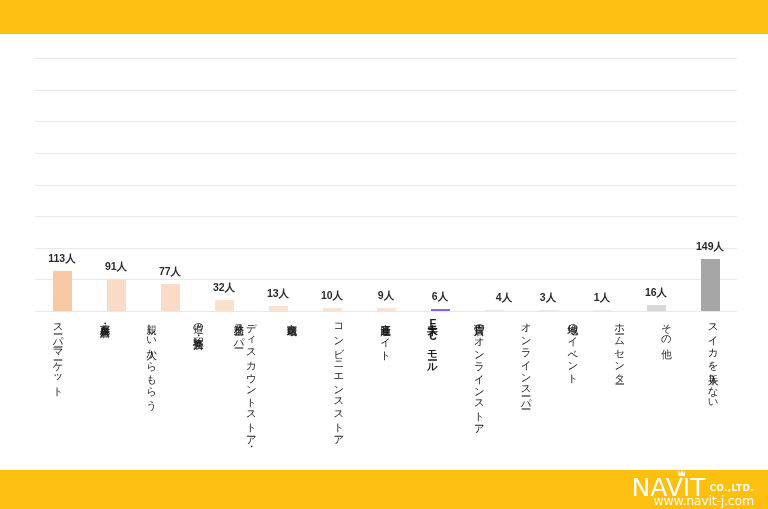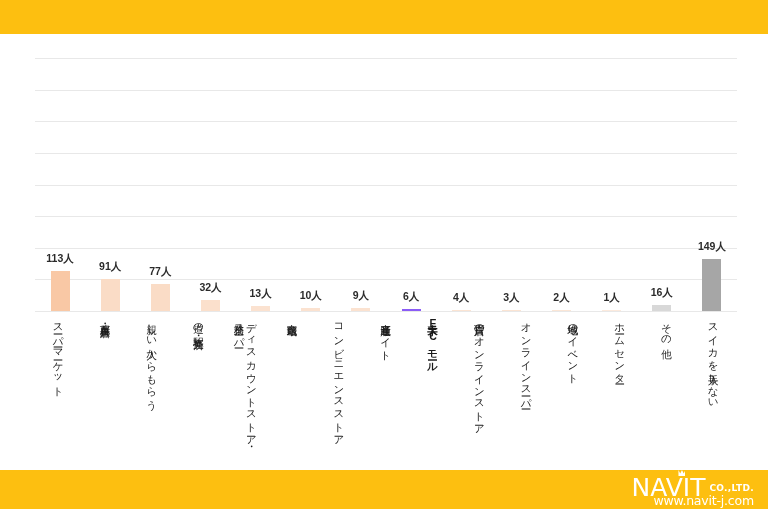--- a/index.html
+++ b/index.html
@@ -241,34 +241,29 @@
             <span class="bar-value" style="color: rgb(43, 43, 43);">9人</span>
           </div>
         </div>
         <div class="bar-slot">
           <div class="bar" style="height: 0.833333%; background: #8b5cf6;">
             <span class="bar-value" style="color: rgb(43, 43, 43);">6人</span>
           </div>
         </div>
         <div class="bar-slot">
           <div class="bar" style="height: 0.555556%; background: rgb(251, 228, 211);">
-            <span class="bar-value" style="color: rgb(43, 43, 43);">4人</span>
+            <span class="bar-value" style="color: rgb(43, 43, 43); margin-left: 10px;">4人</span>
           </div>
         </div>
         <div class="bar-slot">
           <div class="bar" style="height: 0.45%; background: rgb(251, 228, 211);">
             <span class="bar-value" style="color: rgb(43, 43, 43);">3人</span>
           </div>
         </div>
         <div class="bar-slot">
-          <div class="bar" style="height: 0.45%; background: rgb(251, 230, 214);">
-            <span class="bar-value" style="color: rgb(43, 43, 43);">2人</span>
-          </div>
-        </div>
-        <div class="bar-slot">
           <div class="bar" style="height: 0.45%; background: rgb(252, 234, 221);">
             <span class="bar-value" style="color: rgb(43, 43, 43);">1人</span>
           </div>
         </div>
         <div class="bar-slot">
           <div class="bar" style="height: 2.22222%; background: rgb(216, 216, 216); margin-top: 41px;">
             <span class="bar-value" style="color: rgb(43, 43, 43);">16人</span>
           </div>
         </div>
         <div class="bar-slot">

